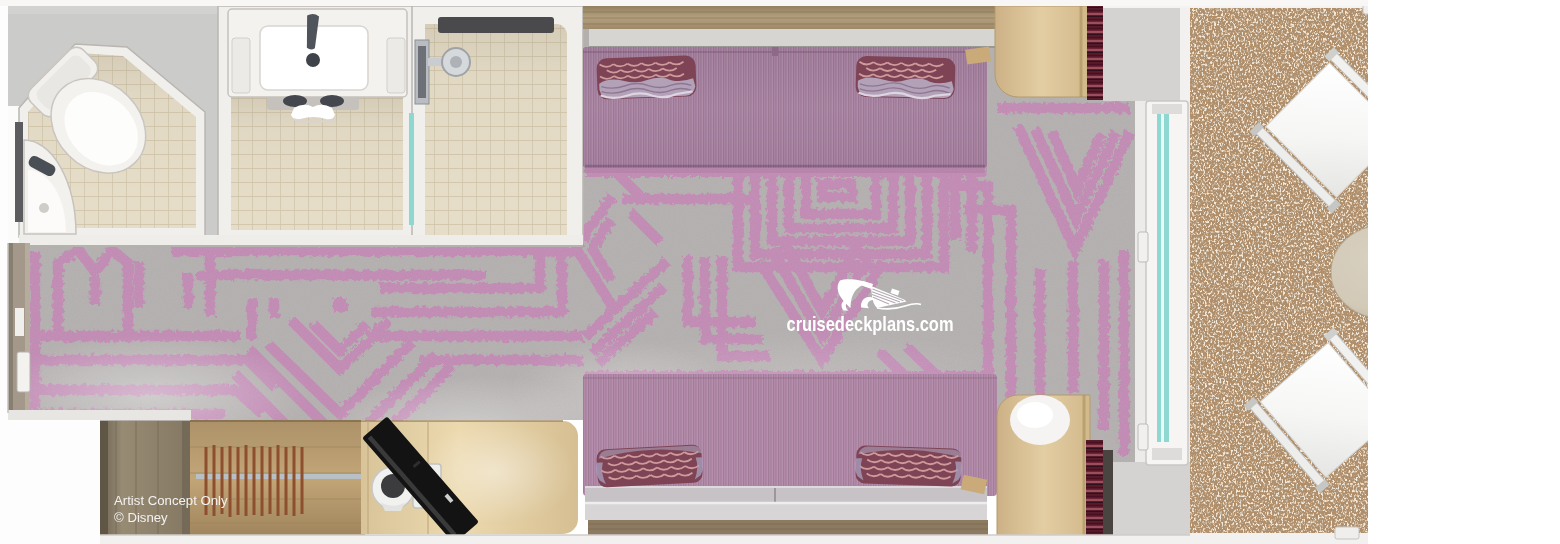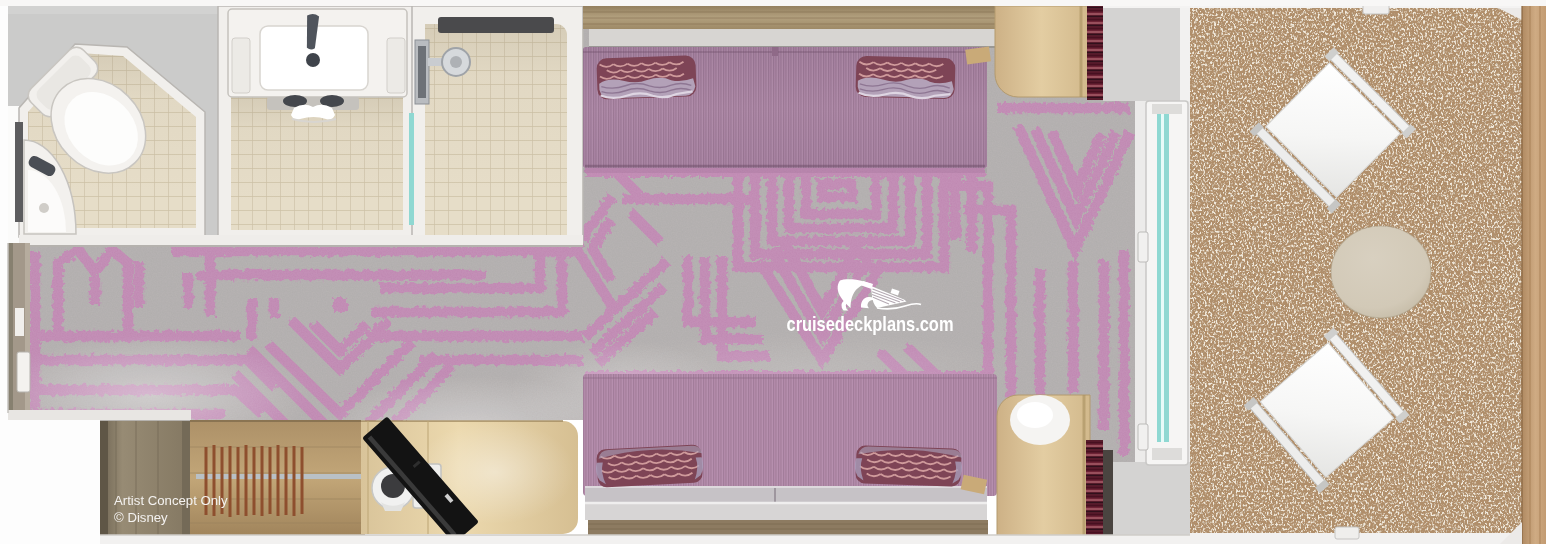--- a/index.html
+++ b/index.html
@@ -1,16 +1,16 @@
 <!DOCTYPE html>
 <html><head>
 <meta charset="utf-8">
 <style>
   html,body{margin:0;padding:0;background:#ffffff;}
-  #stage{position:relative;width:1546px;height:544px;overflow:hidden;font-family:"Liberation Sans",sans-serif;}
+  #stage{position:relative;width:1368px;height:544px;overflow:hidden;font-family:"Liberation Sans",sans-serif;}
 </style>
 </head>
 <body>
 <div id="stage">
 <svg width="1560" height="544" viewBox="0 0 1560 544" xmlns="http://www.w3.org/2000/svg">
 <defs>
 
   <pattern id="tile" width="11" height="11" patternUnits="userSpaceOnUse">
     <rect width="11" height="11" fill="#e6ddc8"></rect>
     <path d="M0,0 H11 M0,0 V11" stroke="#d3c8b2" stroke-width="1.2" fill="none"></path>

